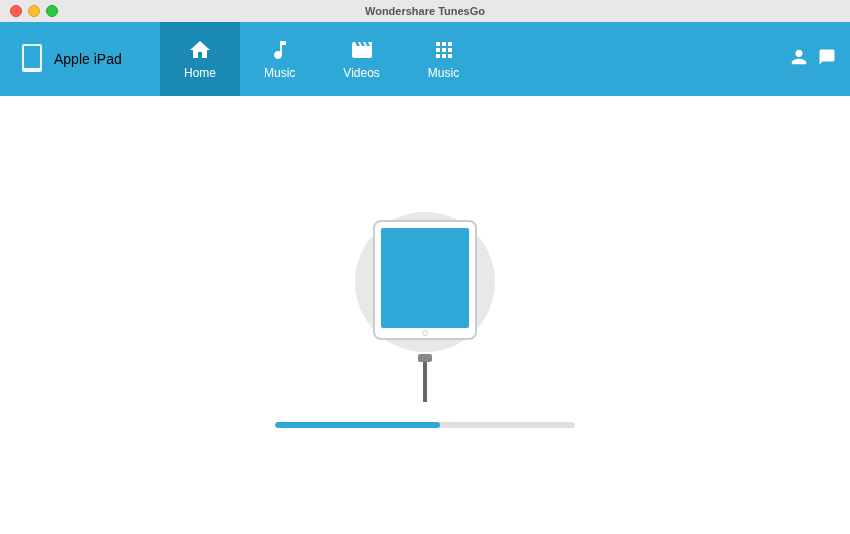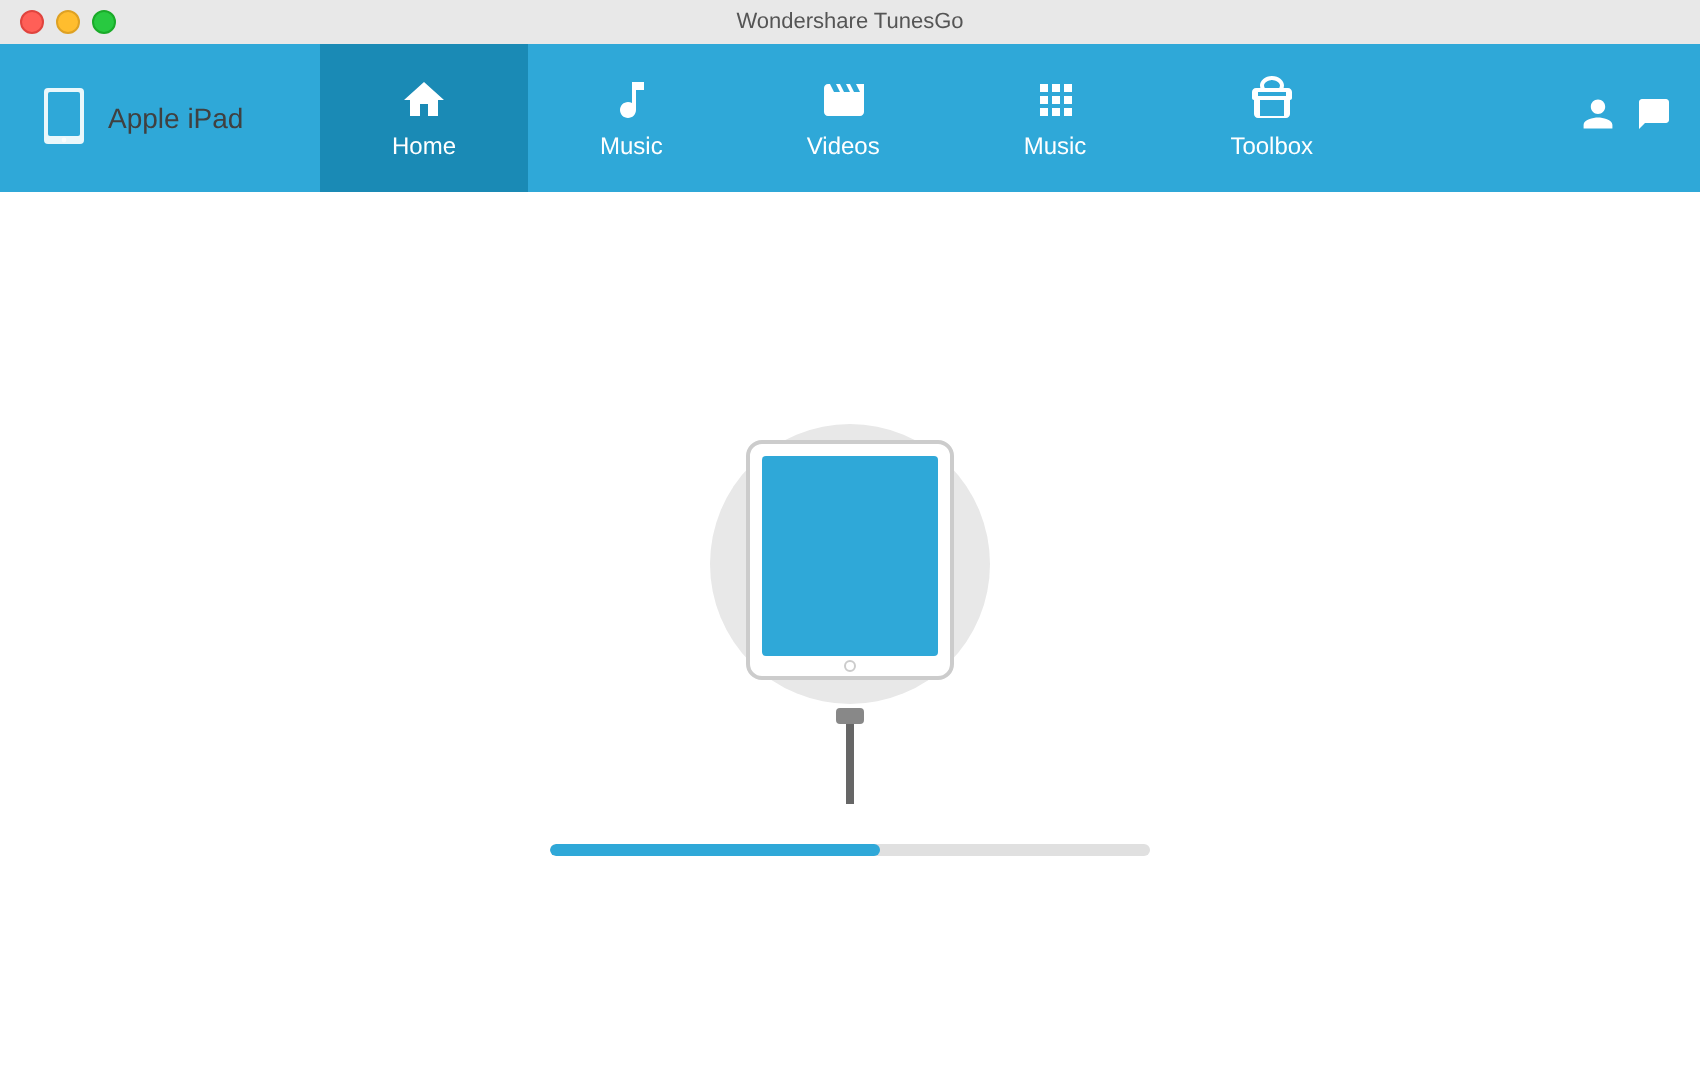--- a/index.html
+++ b/index.html
@@ -36,21 +36,21 @@
       border-radius: 50%;
     }
 
     .tl-close { background: #ff5f57; border: 1px solid #e0443e; }
     .tl-minimize { background: #ffbd2e; border: 1px solid #dea123; }
     .tl-maximize { background: #28c940; border: 1px solid #1aab29; }
 
     .title-bar-text {
       font-size: 11px;
       color: #555;
-      font-weight: 400;
+      font-weight: 700;
     }
 
     
     .header {
       height: 74px;
       background: #2fa8d8;
       display: flex;
       align-items: center;
       position: relative;
     }
@@ -60,36 +60,36 @@
       align-items: center;
       padding: 0 20px;
       gap: 10px;
       color: white;
       min-width: 160px;
     }
 
     .device-name {
       font-size: 14px;
       font-weight: 500;
-      color: #404040;
+      color: #000000;
     }
 
     .nav-tabs {
       display: flex;
       align-items: stretch;
       height: 100%;
       flex: 1;
     }
 
     .nav-tab {
       display: flex;
       flex-direction: column;
       align-items: center;
       justify-content: center;
-      padding: 0 36px;
+      padding: 0 24px;
       cursor: pointer;
       gap: 4px;
       height: 100%;
       color: rgba(255,255,255,0.85);
       font-size: 12px;
     }
 
     .nav-tab.active {
       background: #1a8ab5;
     }
@@ -284,26 +284,20 @@
     </div>
 
 
     <div class="nav-tab">
       <svg class="icon-svg" viewBox="0 0 24 24">
         <path d="M4 8h4V4H4v4zm6 12h4v-4h-4v4zm-6 0h4v-4H4v4zm0-6h4v-4H4v4zm6 0h4v-4h-4v4zm6-10v4h4V4h-4zm-6 4h4V4h-4v4zm6 6h4v-4h-4v4zm0 6h4v-4h-4v4z"></path>
       </svg>
       <span class="tab-label">Music</span>
     </div>
 
-    <div class="nav-tab">
-      <svg class="icon-svg" viewBox="0 0 24 24">
-        <path d="M20 6h-2.18c.07-.44.18-.88.18-1.34C18 2.54 15.56 0 12 0 8.44 0 6 2.54 6 4.66c0 .46.08.9.18 1.34H4c-1.11 0-2 .89-2 2v3c0 .55.45 1 1 1v7c0 1.1.9 2 2 2h14c1.1 0 2-.9 2-2v-7c.55 0 1-.45 1-1V8c0-1.11-.89-2-2-2zm-8-4c1.9 0 4 1.47 4 2.66 0 .46-.14.9-.38 1.34H8.38C8.14 5.56 8 5.12 8 4.66 8 3.47 10.1 2 12 2zM5 8h14v2H5V8zm1 12V12h12v8H6z"></path>
-      </svg>
-      <span class="tab-label">Toolbox</span>
-    </div>
   </div>
 
   <div class="header-actions">
     <span class="header-action-btn">
       <svg width="18" height="18" viewBox="0 0 24 24" fill="white">
         <path d="M12 12c2.7 0 4.8-2.1 4.8-4.8S14.7 2.4 12 2.4 7.2 4.5 7.2 7.2 9.3 12 12 12zm0 2.4c-3.2 0-9.6 1.6-9.6 4.8v2.4h19.2v-2.4c0-3.2-6.4-4.8-9.6-4.8z"></path>
       </svg>
     </span>
     <span class="header-action-btn">
       <svg width="18" height="18" viewBox="0 0 24 24" fill="white">

